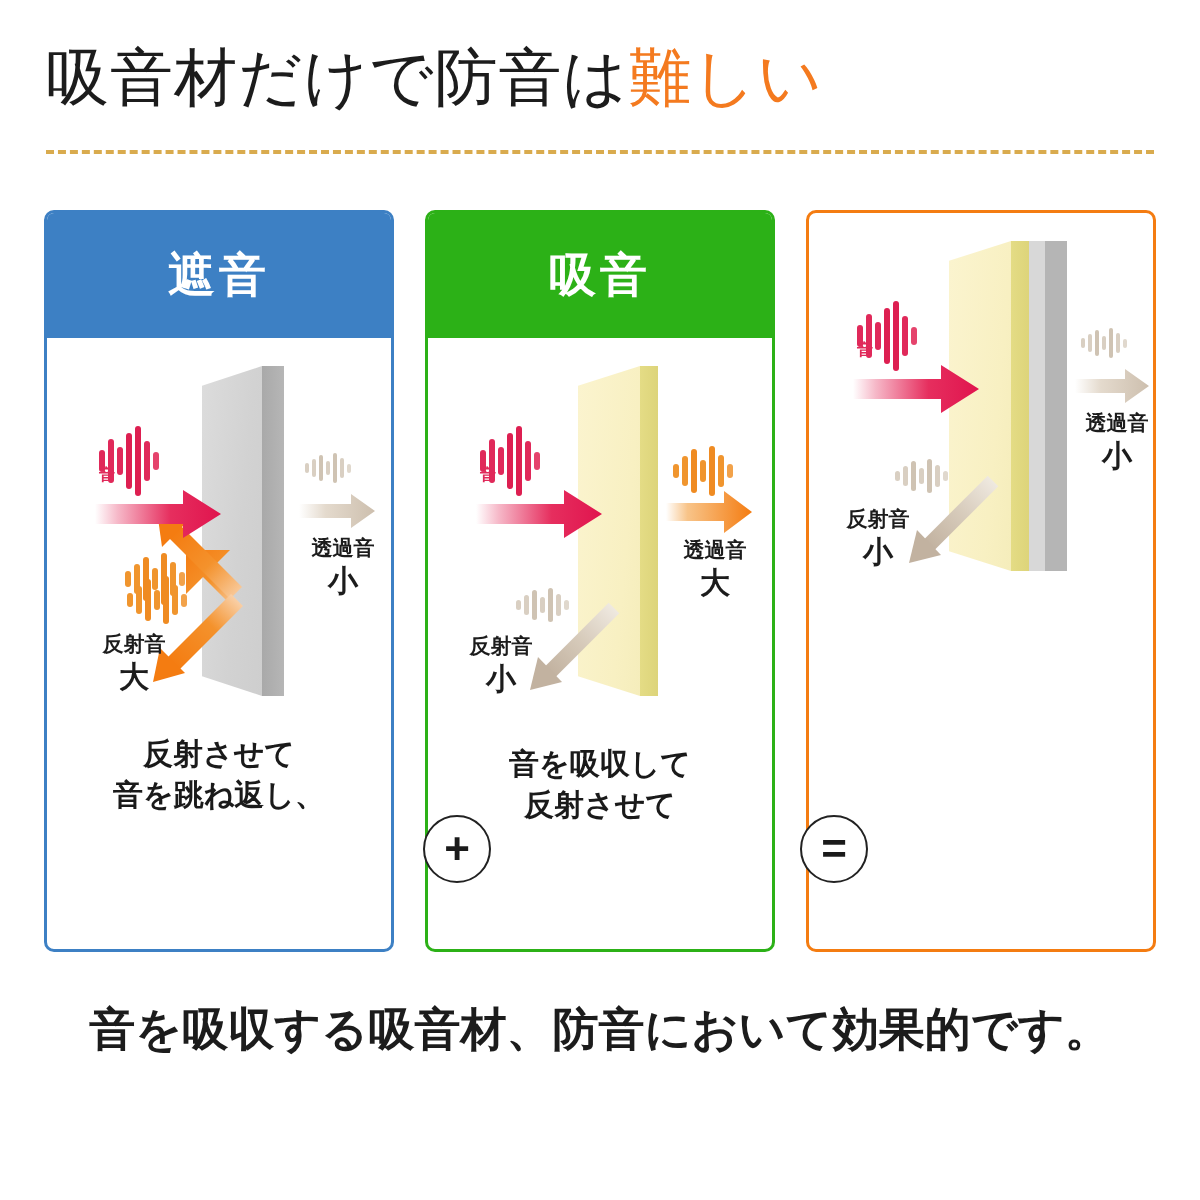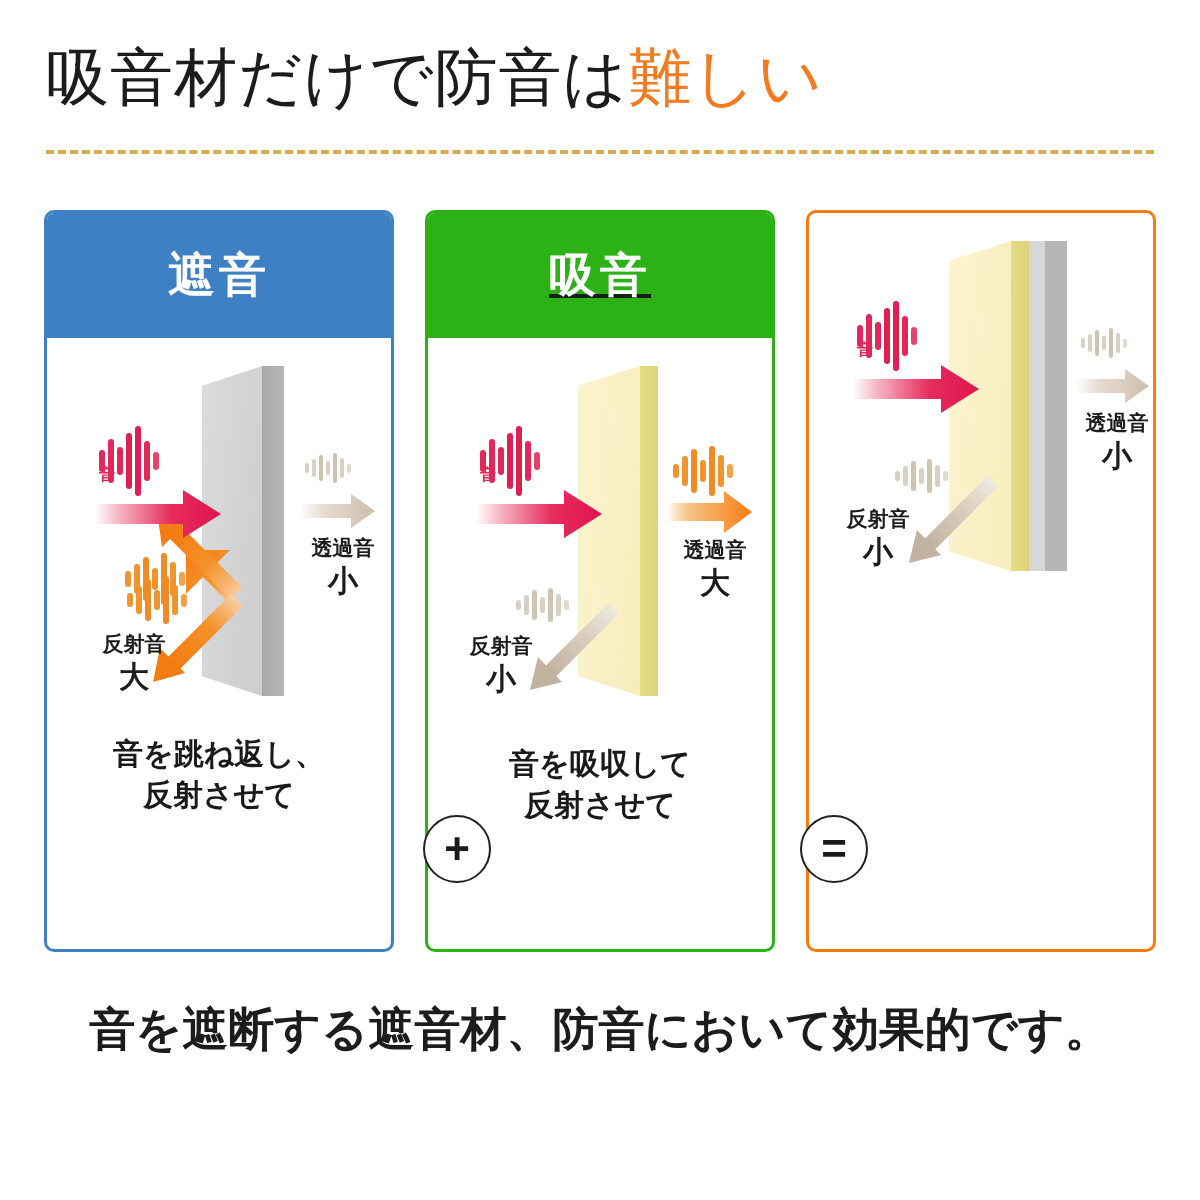--- a/index.html
+++ b/index.html
@@ -57,21 +57,21 @@
     top: 0;
     width: 350px;
     height: 742px;
     border-radius: 10px;
     background: #ffffff;
     box-sizing: border-box;
     border: 3px solid #3d80c4;
     overflow: hidden;
   }
   .panel.p1 { left: 0px;   border-color: #3d80c4; }
-  .panel.p2 { left: 381px; border-color: #2cb117; text-decoration: underline; }
+  .panel.p2 { left: 381px; border-color: #2cb117; }
   .panel.p3 { left: 762px; border-color: #f47c11; }
 
   .panel-header {
     height: 125px;
     display: flex;
     align-items: center;
     justify-content: center;
     color: #ffffff;
     font-size: 47px;
     font-weight: 700;
@@ -306,22 +306,22 @@
             </linearGradient>
           </defs>
           <path d="M110,22 L46,86" stroke="url(#g-orDn)" stroke-width="17" stroke-linecap="butt"></path>
           <polygon points="26,104 58,95 33,70" fill="#f47c11"></polygon>
         </svg>
       </div>
       <div class="lbl sm" style="left:32px; top:294px; width:110px;">反射音</div>
       <div class="lbl big" style="left:32px; top:322px; width:110px;">大</div>
 
       <div class="caption" style="top:395px;">
+        <div>反射させて</div>
         <div>音を跳ね返し、</div>
-        <div>反射させて</div>
       </div>
     </div>
   </div>
 
   <div class="panel p2">
     <div class="panel-header">吸音</div>
     <div class="panel-body">
 
       <div class="wall" style="left:150px; top:28px;">
         <div class="slab wc-front"></div>
@@ -464,14 +464,14 @@
       <div class="lbl big" style="left:14px; top:322px; width:110px;">小</div>
 
     </div>
   </div>
 
   <div class="op plus">+</div>
   <div class="op equal">=</div>
 </div>
 
 <div class="footer">
-  <div class="f-line">音を遮断する遮音材、防音において効果的です。</div>
+  <div class="f-line">音を吸収する吸音材、防音において効果的です。</div>
 </div>
 
 </body></html>

